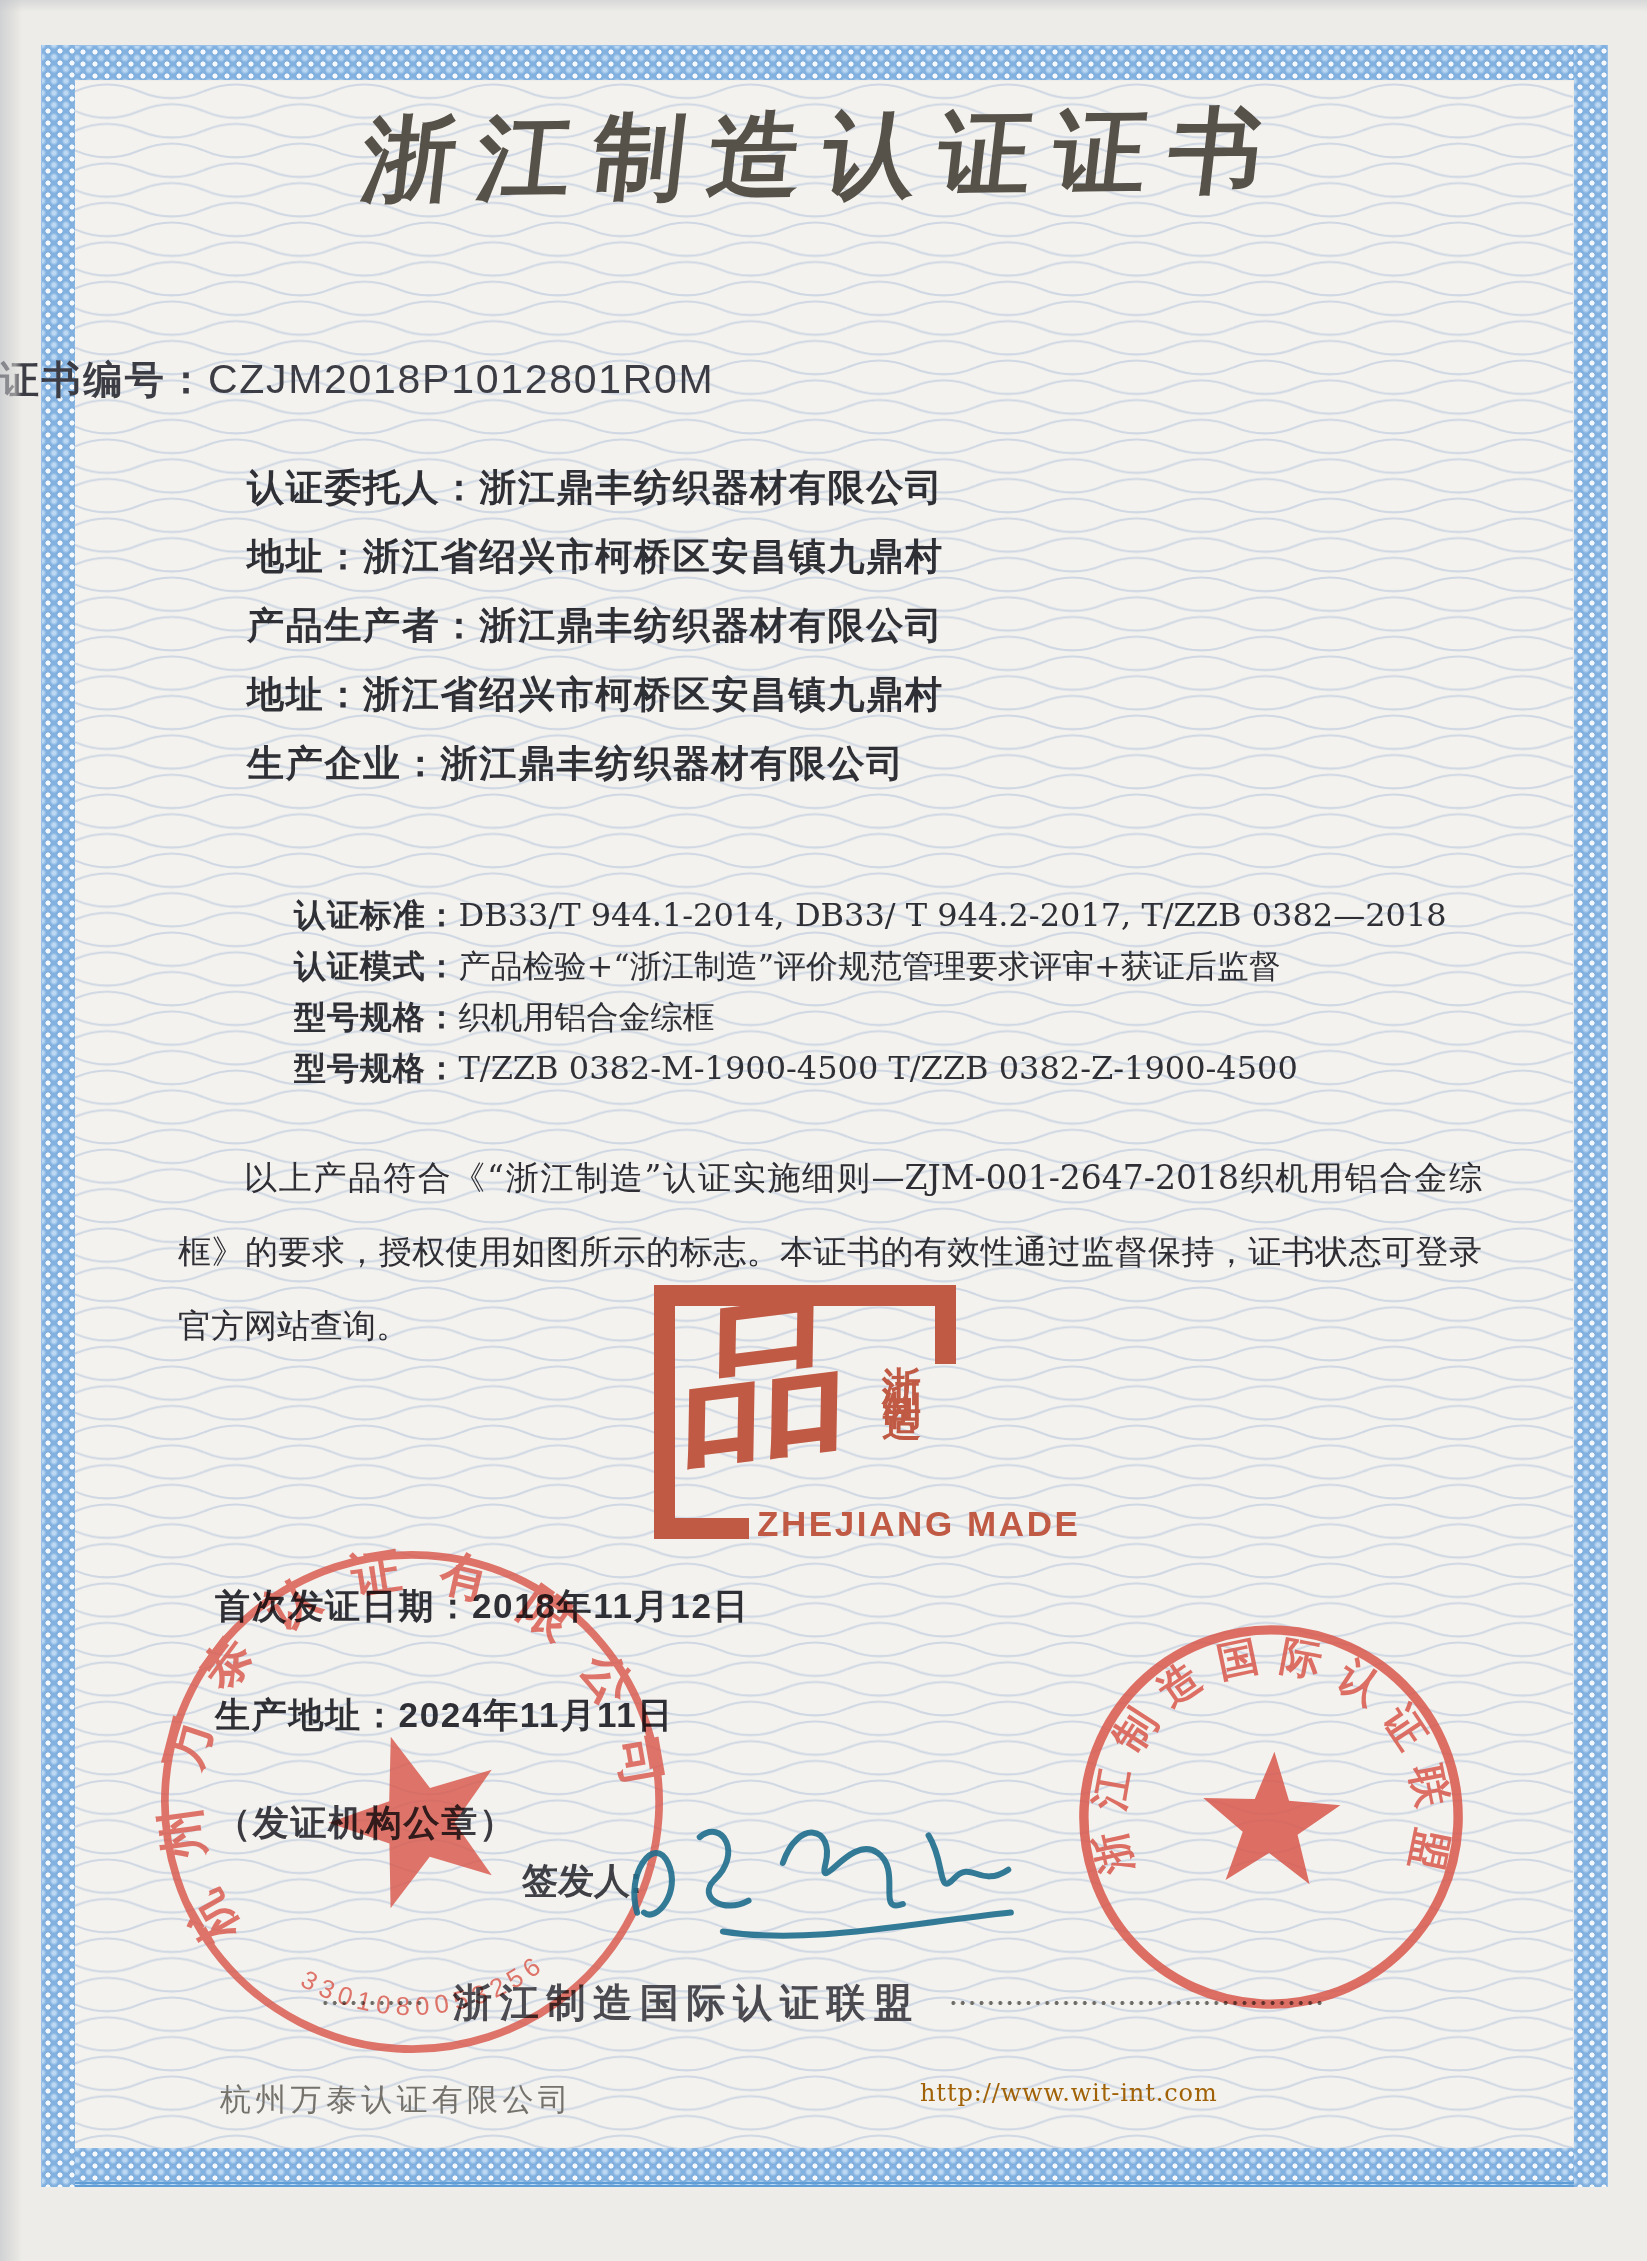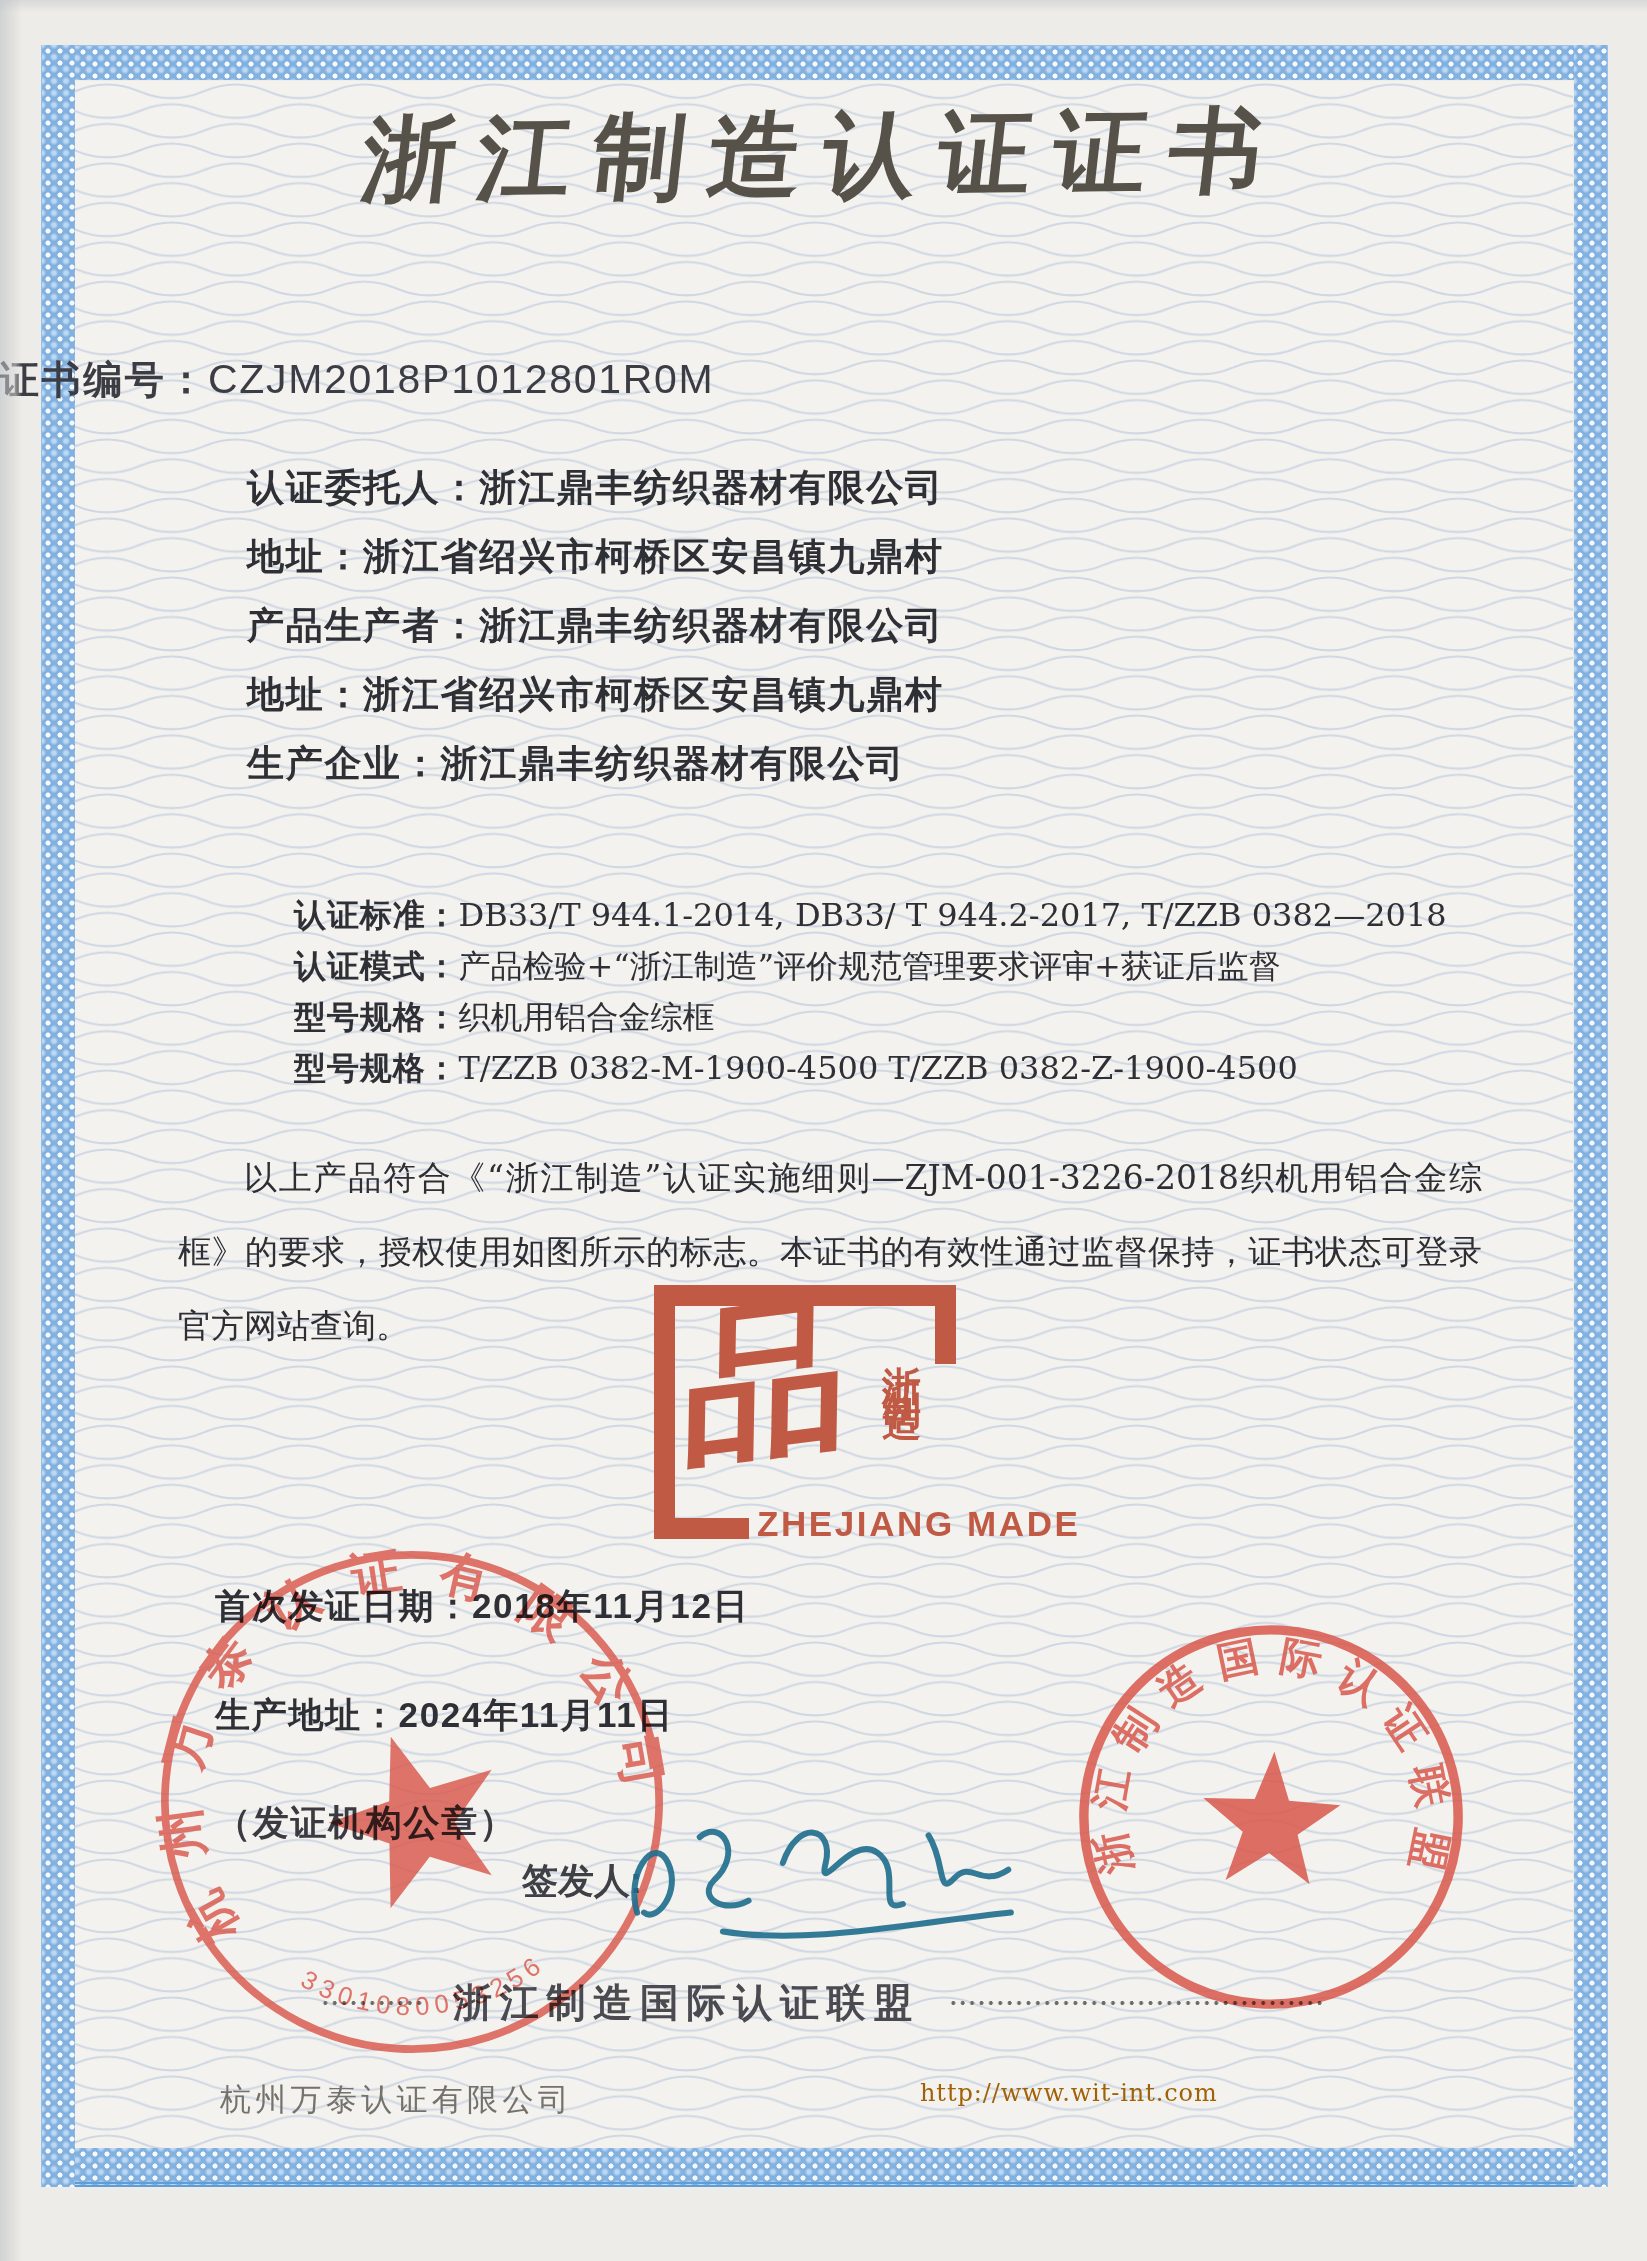--- a/index.html
+++ b/index.html
@@ -144,21 +144,21 @@
         <span class="lab">认证模式：</span><span class="val">产品检验+“浙江制造”评价规范管理要求评审+获证后监督</span>
       </div>
       <div class="srow">
         <span class="lab">型号规格：</span><span class="val">织机用铝合金综框</span>
       </div>
       <div class="srow">
         <span class="lab">型号规格：</span><span class="val">T/ZZB 0382-M-1900-4500  T/ZZB 0382-Z-1900-4500</span>
       </div>
     </div>
 
-    <div class="statement">以上产品符合《“浙江制造”认证实施细则—ZJM-001-3226-2018织机用铝合金综框》的要求，授权使用如图所示的标志。本证书的有效性通过监督保持，证书状态可登录官方网站查询。</div>
+    <div class="statement">以上产品符合《“浙江制造”认证实施细则—ZJM-001-2647-2018织机用铝合金综框》的要求，授权使用如图所示的标志。本证书的有效性通过监督保持，证书状态可登录官方网站查询。</div>
 
     <div class="logo">
       <div class="bar bar-top"></div>
       <div class="bar bar-left"></div>
       <div class="bar bar-rstub"></div>
       <div class="bar bar-bstub"></div>
       <div class="pin">品</div>
       <div class="vtext">浙江制造</div>
       <div class="caption">ZHEJIANG MADE</div>
     </div>

